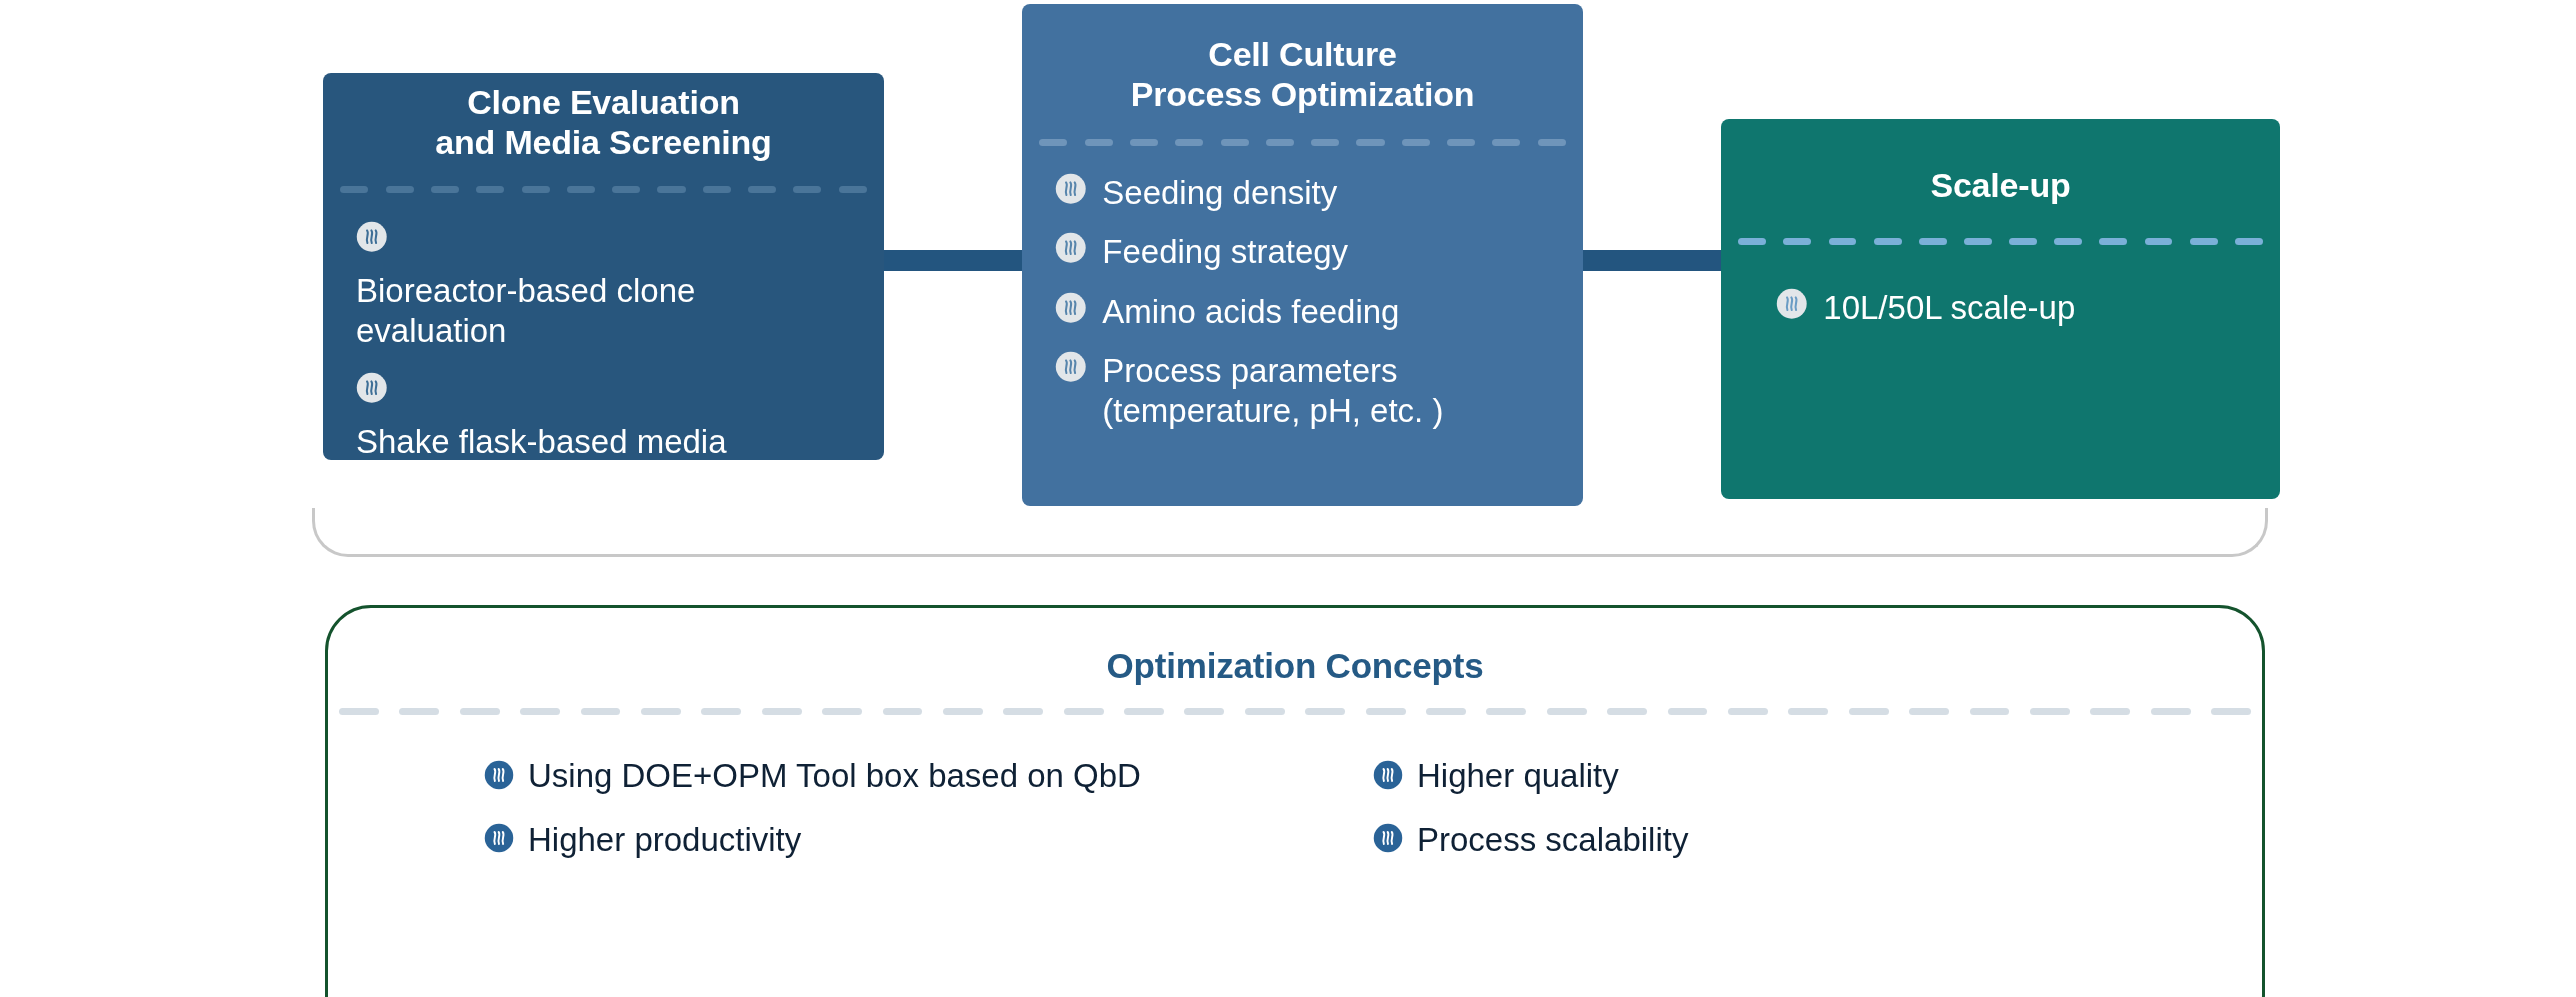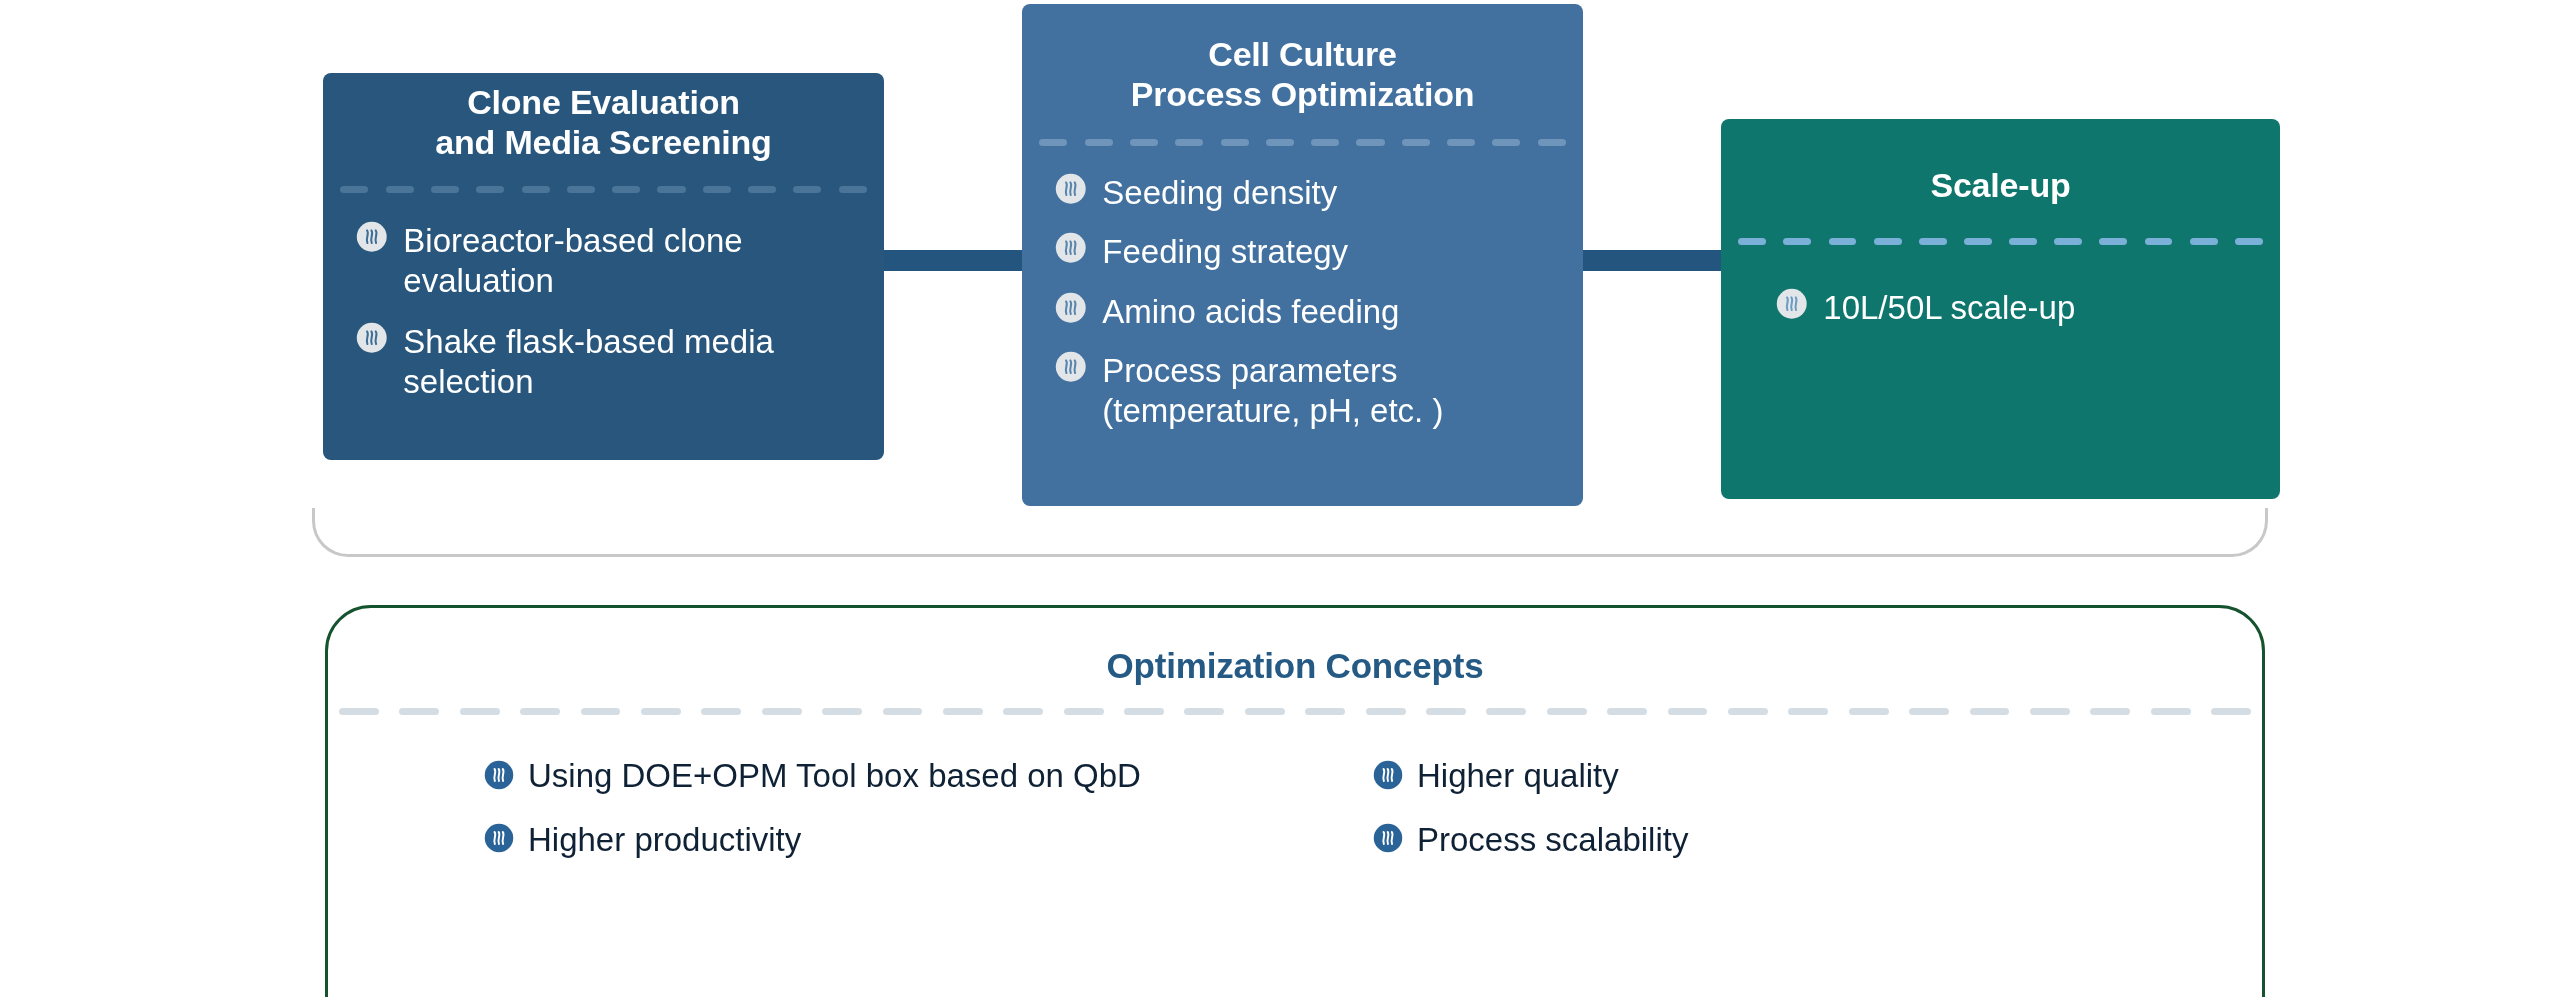--- a/index.html
+++ b/index.html
@@ -67,21 +67,21 @@
 
   
   #card-clone {
     left: 323px; top: 73px; width: 561px; height: 387px;
     background: #28567d;
   }
   #card-clone .card-title { font-size: 34px; padding-top: 9px; }
   #card-clone .dashline { margin: 23.6px 17.3px 0 17.3px; }
   #card-clone .dash-seg { background: #4a7599; }
   #card-clone .bullets { margin: 28px 0 0 33px; }
-  #card-clone .bullet { margin-bottom: 20.5px; }
+  #card-clone .bullet { margin-bottom: 20.5px; flex-direction: column; }
   #card-clone .bullet-text { font-size: 33px; }
 
   
   #card-process {
     left: 1022px; top: 3.9px; width: 561px; height: 502px;
     background: #42719f;
   }
   #card-process .card-title { font-size: 34px; padding-top: 30px; }
   #card-process .dashline { margin: 25px 17.3px 0 17.3px; }
   #card-process .dash-seg { background: #6f95ba; }

